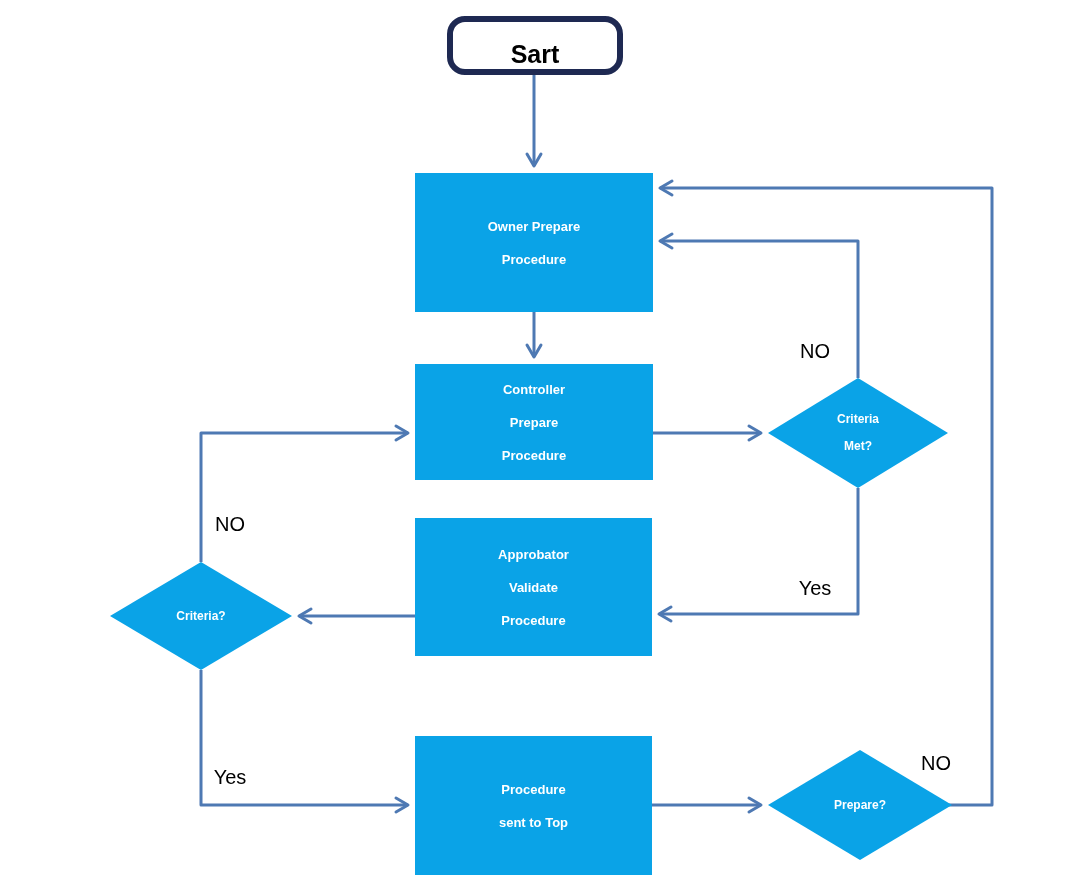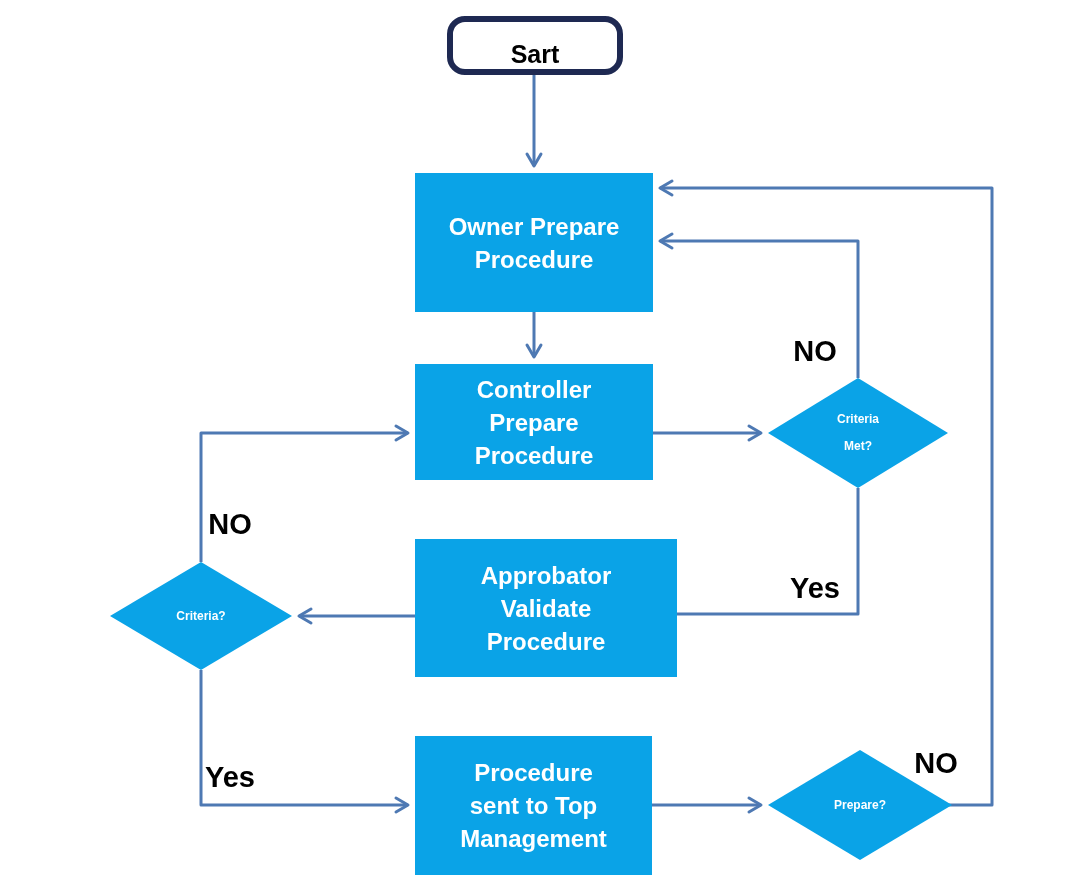--- a/index.html
+++ b/index.html
@@ -33,21 +33,21 @@
     align-items: center;
     justify-content: center;
     text-align: center;
     font-weight: bold;
     box-sizing: border-box;
   }
 
   .process {
     background: var(--node-fill, #0aa3e7);
     color: var(--node-text, #ffffff);
-    font-size: 24px;
+    font-size: 13px;
     line-height: 33px;
   }
 
   .decision {
     background: var(--node-fill, #0aa3e7);
     color: var(--node-text, #ffffff);
     font-size: 12px;
     line-height: 27px;
     clip-path: polygon(50% 0, 100% 50%, 50% 100%, 0 50%);
   }
@@ -56,31 +56,31 @@
     background: #ffffff;
     border: 6px solid var(--start-border, #1e2952);
     border-radius: 18px;
     color: var(--start-text, #000000);
     font-size: 25px;
   }
 
   .edge-label {
     position: absolute;
     transform: translate(-50%, -50%);
-    font-weight: bold;
-    font-size: 29px;
+    font-weight: normal;
+    font-size: 20px;
     color: var(--label-text, #000000);
     white-space: nowrap;
   }
 
   
   .n-start       { left: 447px; top: 16px;  width: 176px; height: 59px; justify-content: flex-end; }
   .n-owner       { left: 415px; top: 173px; width: 238px; height: 139px; }
   .n-controller  { left: 415px; top: 364px; width: 238px; height: 116px; }
-  .n-approbator  { left: 415px; top: 539px; width: 262px; height: 138px; }
+  .n-approbator  { left: 415px; top: 518px; width: 237px; height: 138px; }
   .n-topmgmt     { left: 415px; top: 736px; width: 237px; height: 139px; }
   .n-criteria    { left: 768px; top: 378px; width: 180px; height: 110px; }
   .n-approved    { left: 110px; top: 562px; width: 182px; height: 108px; }
   .n-signed      { left: 768px; top: 750px; width: 184px; height: 110px; }
 
   
   .l-criteria-no  { left: 815px; top: 351px; }
   .l-criteria-yes { left: 815px; top: 588px; }
   .l-approved-no  { left: 230px; top: 524px; }
   .l-approved-yes { left: 230px; top: 777px; }
@@ -127,21 +127,20 @@
 
   <div class="node process n-approbator">
     <span>Approbator</span>
     <span>Validate</span>
     <span>Procedure</span>
   </div>
 
   <div class="node process n-topmgmt">
     <span>Procedure</span>
     <span>sent to Top</span>
-    <span>Management</span>
   </div>
 
   <div class="node decision n-criteria">
     <span>Criteria</span>
     <span>Met?</span>
   </div>
 
   <div class="node decision n-approved">
     <span>Criteria?</span>
   </div>

